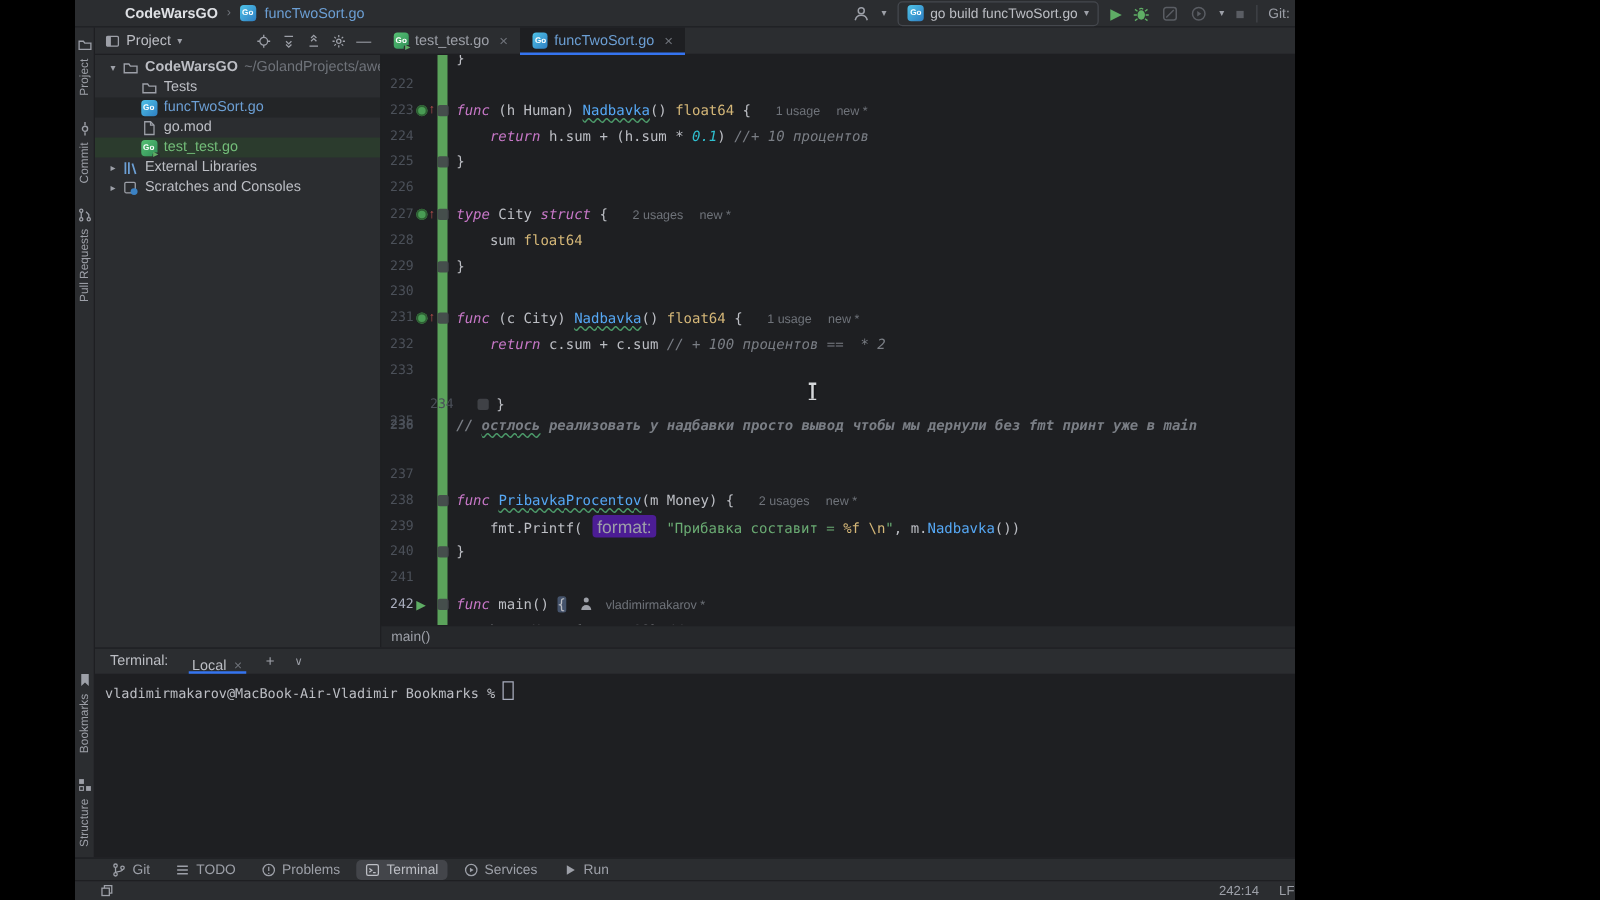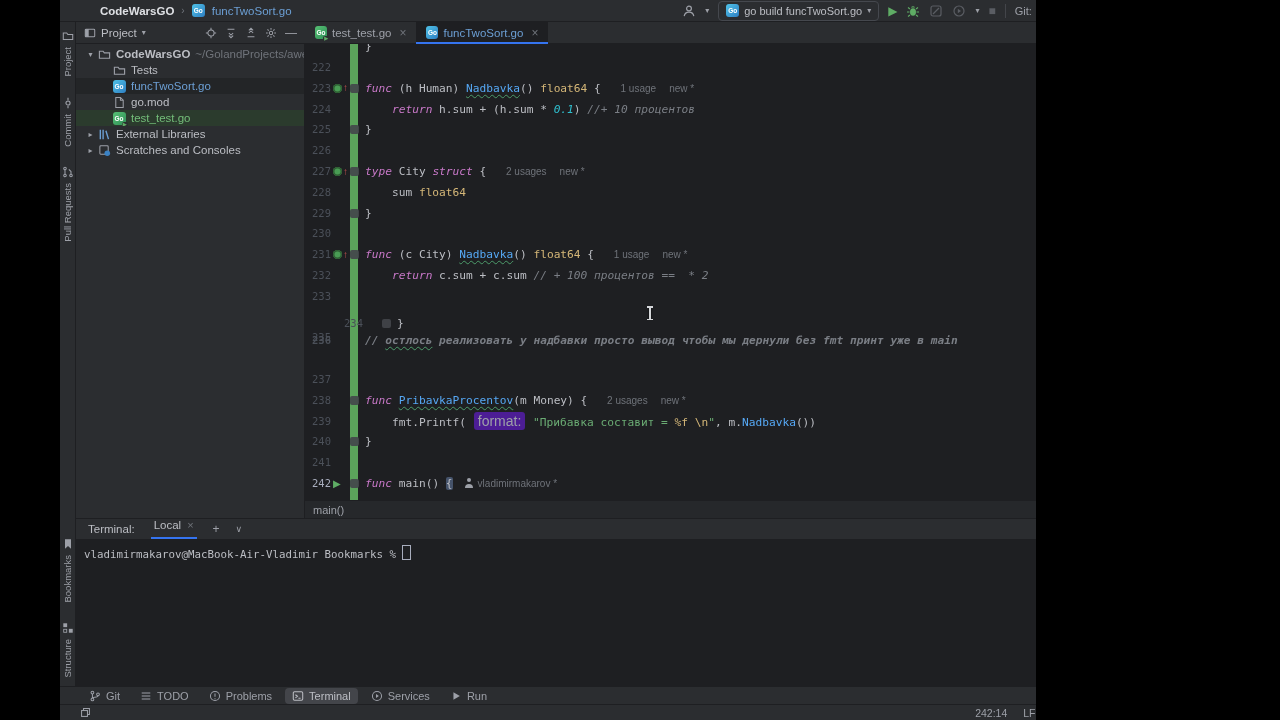--- a/index.html
+++ b/index.html
@@ -104,21 +104,21 @@
   .sg-fnu{color:var(--func_decl);text-decoration:underline wavy #4C9B6A;text-decoration-thickness:1px;text-underline-offset:2px;}
   .sg-nm{color:var(--number);font-style:italic;}
   .sg-st{color:var(--string);}
   .sg-esc{color:var(--type);}
   .sg-cm{color:var(--comment);font-style:italic;}
   .sg-cmu{color:var(--comment);font-style:italic;text-decoration:underline wavy #4C9B6A;text-decoration-thickness:1px;text-underline-offset:2px;}
   .sg-us{color:var(--usage);font-family:"Liberation Sans",sans-serif;font-size:10px;font-style:normal;margin-left:13px;}
   .sg-inlay{background:#4c1d95;color:#9DA0A8;border-radius:3px;padding:1px 4px;
             font-family:"Liberation Sans",sans-serif;font-size:14px;margin:0 1px;}
   .sg-brhl{background:#45536B;border-radius:2px;}
-  .sg-author{color:var(--usage);font-family:"Liberation Sans",sans-serif;font-size:10px;margin-left:4px;}
+  .sg-author{color:var(--usage);font-family:"Liberation Sans",sans-serif;font-size:10px;margin-left:11px;}
   .sg-authicon{display:inline-block;width:9px;height:10px;position:relative;margin-left:12px;vertical-align:-1px;}
   .sg-authicon::before{content:"";position:absolute;top:0;left:2.5px;width:4px;height:4px;border-radius:50%;background:#9DA0A8;}
   .sg-authicon::after{content:"";position:absolute;bottom:0;left:.5px;width:8px;height:4.5px;border-radius:4px 4px 0 0;background:#9DA0A8;}
 
   .inspect{position:absolute;top:3px;right:20px;display:flex;gap:9px;align-items:center;font-size:10.5px;color:#9DA0A8;}
   .chk{color:var(--green);font-size:11px;text-decoration:underline wavy var(--red_arrow);
        text-decoration-thickness:1px;text-underline-offset:2px;}
   .ichev{font-size:8px;color:#9DA0A8;}
 
   .marker{position:absolute;right:0;top:0;width:14px;height:456px;}
@@ -129,21 +129,21 @@
   .mk-thumb{background:rgba(160,163,170,.4);border-radius:3px;}
 
   .bcrumb{position:absolute;left:0;right:0;bottom:0;height:18px;background:#26282B;border-top:1px solid #1E1F22;
           box-sizing:border-box;display:flex;align-items:center;padding-left:8px;font-size:11px;color:#9DA0A8;}
 
   
   .term-head{position:absolute;left:16px;top:518px;right:19px;height:22px;background:#2B2D30;
              border-top:1px solid #1E1F22;border-bottom:1px solid #1E1F22;box-sizing:border-box;
              display:flex;align-items:center;font-size:11.5px;}
   .th-label{color:#BCBEC4;padding-left:12px;}
-  .th-tab{margin-left:16px;position:relative;color:#BCBEC4;height:100%;display:flex;align-items:flex-start;gap:6px;padding:0 3px;}
+  .th-tab{margin-left:16px;position:relative;color:#BCBEC4;height:100%;display:flex;align-items:flex-end;gap:6px;padding:0 3px;}
   .th-tab::after{content:"";position:absolute;left:0;right:0;bottom:0;height:2px;background:var(--accent);}
   .th-x{color:#6F737A;font-size:11px;}
   .th-btn{color:#9DA0A8;margin-left:16px;font-size:12px;}
   .th-right{margin-left:auto;display:flex;gap:15px;padding-right:12px;align-items:center;color:#9DA0A8;}
   .term-body{position:absolute;left:16px;top:540px;right:19px;bottom:34px;background:#1E1F22;
              font-family:"DejaVu Sans Mono","Liberation Mono",monospace;font-size:10.8px;color:#BCBEC4;
              padding:5px 0 0 8px;box-sizing:border-box;}
   .tcur{display:inline-block;width:7px;height:13px;border:1px solid #A8ADBD;vertical-align:-2px;margin-left:6px;}
 
   

